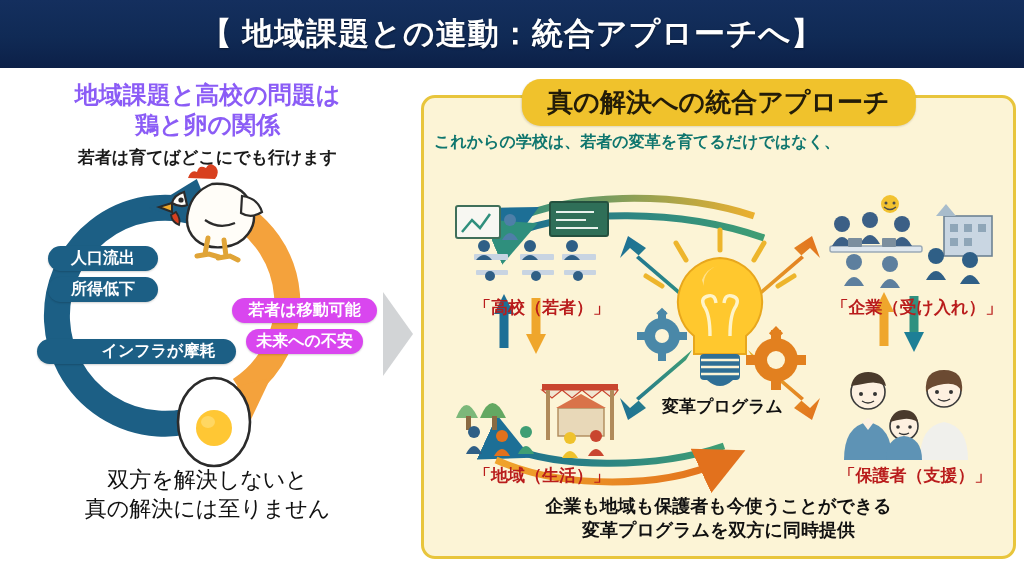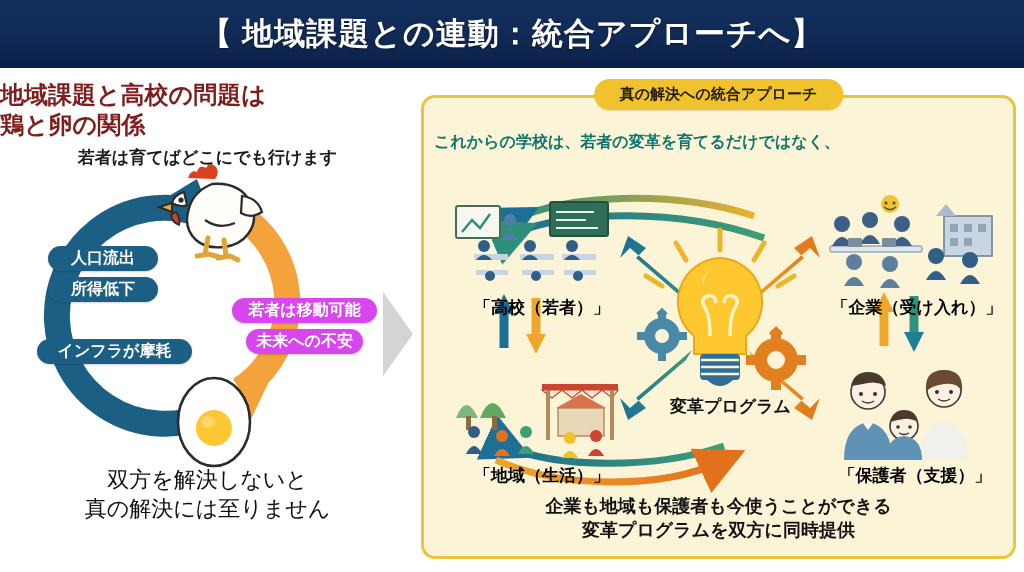--- a/index.html
+++ b/index.html
@@ -19,22 +19,22 @@
   }
   .header-title{
     color:#ffffff;font-size:31px;font-weight:bold;letter-spacing:1px;
     text-shadow:0 1px 2px rgba(0,0,0,.45);
     white-space:nowrap;
   }
 
   
   .left{position:absolute;left:0;top:68px;width:415px;height:504px;}
   .left-h1{
-    position:absolute;left:0;top:12px;width:415px;
-    font-size:24px;font-weight:bold;color:#7f1d1d;line-height:1.26;
+    position:absolute;left:0;top:12px;width:415px;text-align:center;
+    font-size:24px;font-weight:bold;color:#8b5cf6;line-height:1.26;
   }
   .left-sub{
     position:absolute;left:0;top:78px;width:415px;text-align:center;
     font-size:17px;font-weight:bold;color:#1a1a1a;
   }
   .left-foot{
     position:absolute;left:0;top:398px;width:415px;text-align:center;
     font-size:22px;font-weight:normal;color:#111;line-height:1.3;
   }
 
@@ -53,37 +53,37 @@
   .divider{position:absolute;left:383px;top:292px;}
 
   
   .right{
     position:absolute;left:421px;top:95px;width:589px;height:458px;
     background:#fcf4d6;border:3px solid #e8c53c;border-radius:14px;
   }
   .right-pill{
     position:absolute;left:50%;transform:translateX(-50%);top:-19px;
     background:#f0c22c;border-radius:19px;padding:6px 26px;
-    font-size:15px;font-weight:bold;color:#231c08;white-space:nowrap;
+    font-size:26px;font-weight:bold;color:#231c08;white-space:nowrap;
     box-shadow:0 1px 2px rgba(0,0,0,.12);
   }
   .right-lead{
     position:absolute;left:10px;top:32px;width:569px;
     font-size:16px;font-weight:bold;color:#0f766e;line-height:1.5;
   }
   .right-foot{
     position:absolute;left:10px;top:396px;width:569px;text-align:center;
     font-size:18px;font-weight:bold;color:#111;line-height:1.35;
   }
   .q-label{
-    position:absolute;font-size:17px;font-weight:bold;color:#000000;
+    position:absolute;font-size:17px;font-weight:bold;color:#b91c1c;
     white-space:nowrap;text-align:center;
   }
   .center-label{
-    position:absolute;left:12px;width:589px;top:297px;text-align:center;
+    position:absolute;left:4px;width:589px;top:297px;text-align:center;
     font-size:17px;font-weight:bold;color:#111;
   }
   .arrows{position:absolute;left:0;top:0;width:589px;height:458px;}
   .scene{position:absolute;}
 </style>
 </head>
 <body>
 
 <div class="slide">
 
@@ -124,21 +124,21 @@
 
       <svg class="scene" style="left:128px;top:198px;" width="92" height="102" viewBox="0 0 92 102">
         <ellipse cx="46" cy="56" rx="36" ry="44" fill="#ffffff" stroke="#2b2b2b" stroke-width="2.6"></ellipse>
         <ellipse cx="46" cy="62" rx="18" ry="18" fill="#ffc734"></ellipse>
         <ellipse cx="40" cy="56" rx="7" ry="6" fill="#ffd96b" opacity=".85"></ellipse>
       </svg>
     </div>
 
     <div class="pill pill-blue" style="left:48px;top:178px;width:110px;">人口流出</div>
     <div class="pill pill-blue" style="left:48px;top:209px;width:110px;">所得低下</div>
-    <div class="pill pill-blue" style="left:37px;top:271px;width:155px;">インフラが摩耗</div>
+    <div class="pill pill-blue" style="left:37px;top:271px;width:155px;padding-left:44px;">インフラが摩耗</div>
 
     <div class="pill pill-orange" style="left:232px;top:230px;width:145px;">若者は移動可能</div>
     <div class="pill pill-orange" style="left:246px;top:261px;width:117px;">未来への不安</div>
 
     <div class="left-foot">
       <div>双方を解決しないと</div>
       <div>真の解決には至りません</div>
     </div>
   </div>
 

